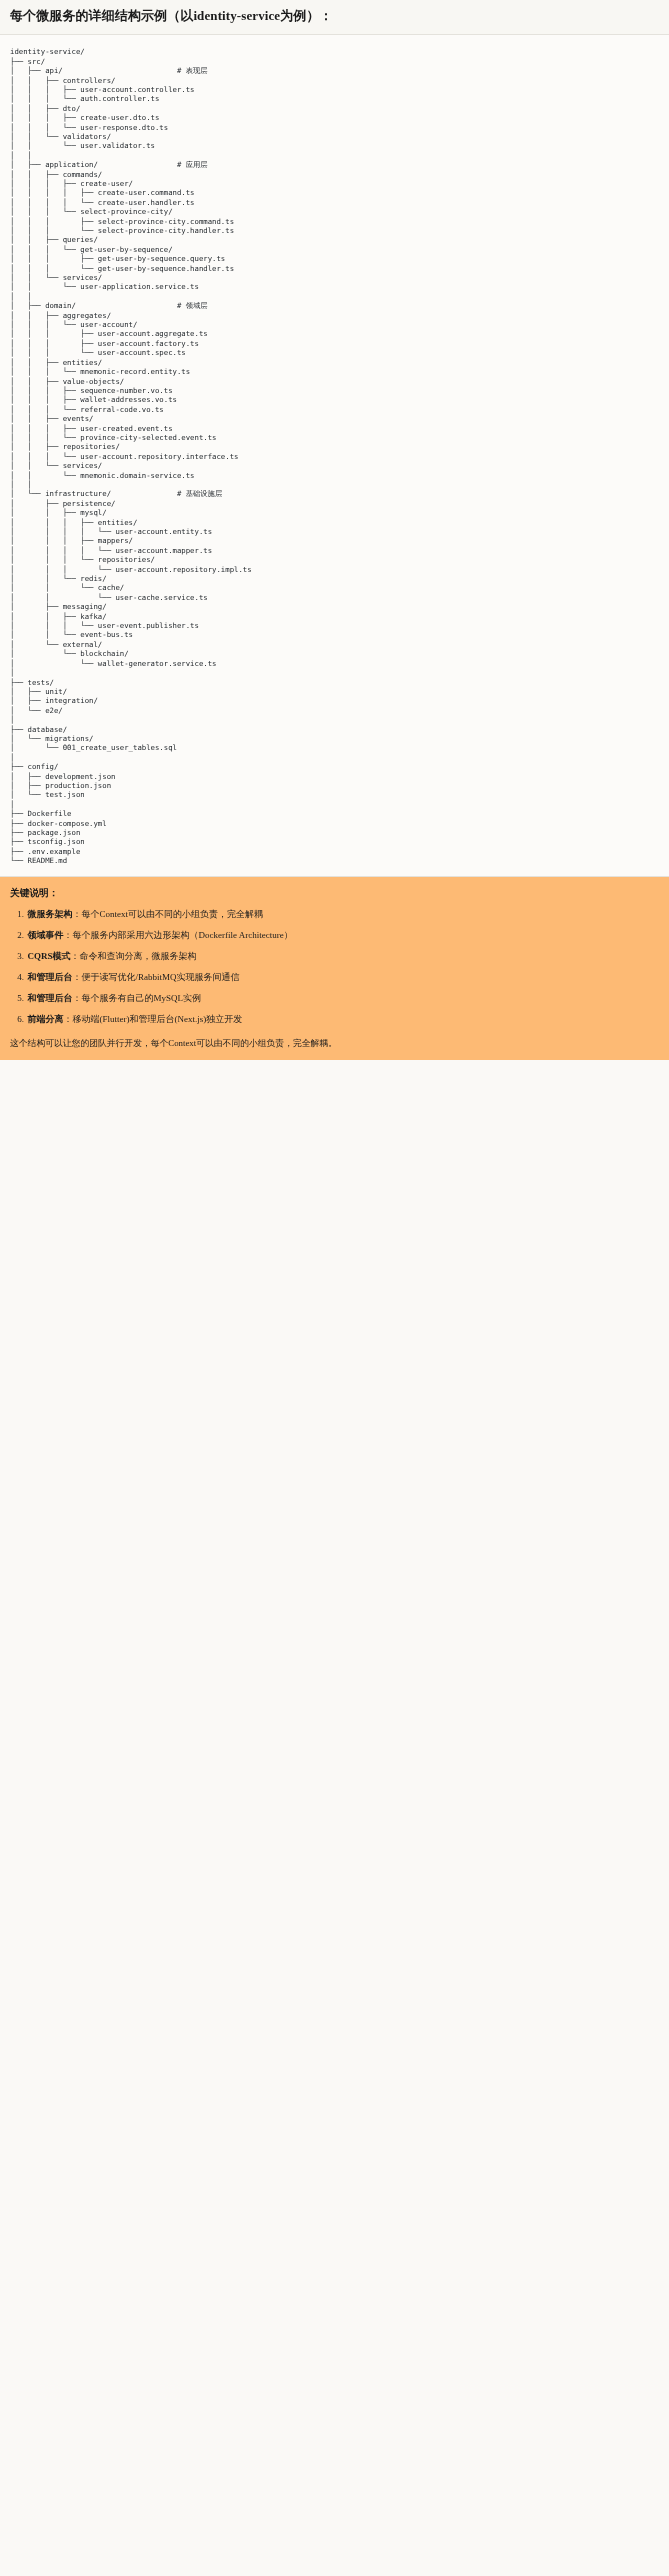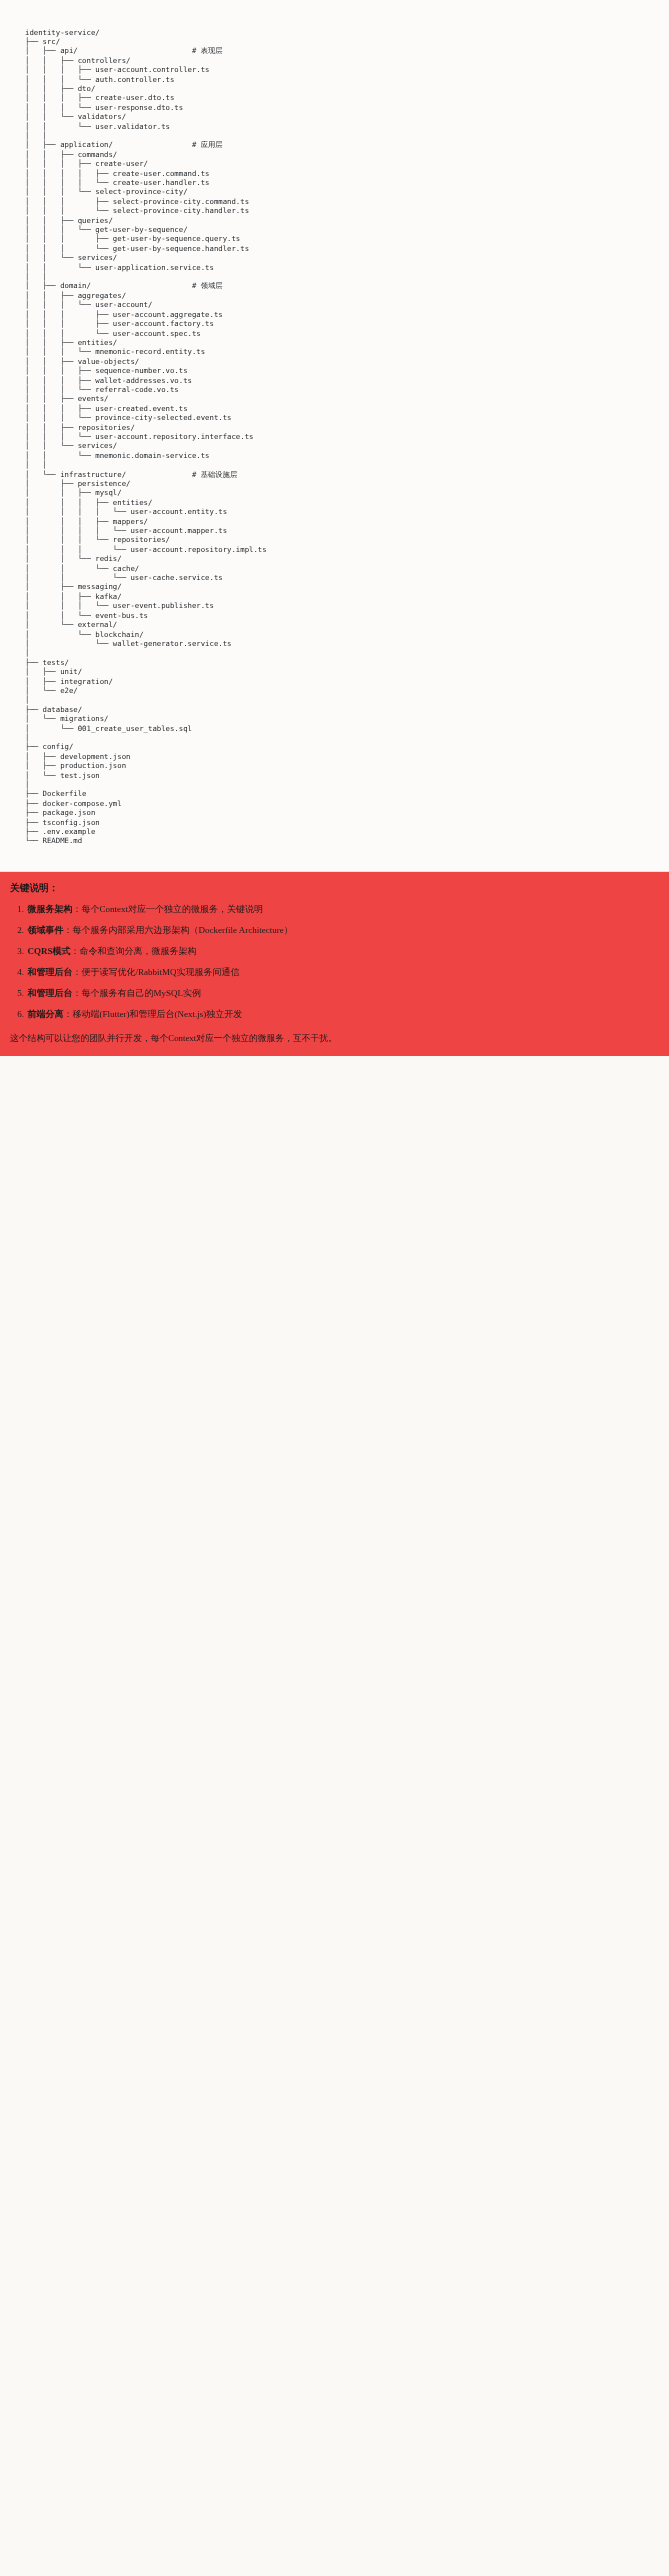--- a/index.html
+++ b/index.html
@@ -35,34 +35,34 @@
     font-family: "Liberation Serif", "DejaVu Serif", serif;
   }
 
   
   .tree-block {
     background: #fcfbf9;
     padding: 12.5px 10px 10px 10px;
     border-bottom: 0.6px solid #e4e2dc;
   }
   pre.tree {
-    margin: 15px;
+    margin: 0;
     font-family: "DejaVu Sans Mono", "Liberation Mono", monospace;
     font-size: 7.3px;
     line-height: 9.4px;
     color: #24292e;
     white-space: pre;
     tab-size: 4;
     letter-spacing: 0px;
   }
 
   
   .notes {
     padding: 10px 10px 11.3px 10px;
-    background: #ef4444;
+    background: #fdba74;
   }
   .notes h2 {
     margin: 0 0 8.8px 0;
     font-size: 9.7px;
     font-weight: bold;
     line-height: 1.3;
   }
   ol.note-list {
     margin: 0 0 8.8px 0;
     padding: 0 0 0 16.3px;
@@ -82,20 +82,23 @@
     margin: 11.3px 0 0 0;
     font-size: 8.8px;
     line-height: 1.4;
   }
 </style>
 </head>
 <body>
 
 <div class="page">
 
+  <header class="header">
+    <h1>每个微服务的详细结构示例（以identity-service为例）：</h1>
+  </header>
 
   <section class="tree-block">
     <pre class="tree">identity-service/
 ├── src/
 │   ├── api/                          # 表现层
 │   │   ├── controllers/
 │   │   │   ├── user-account.controller.ts
 │   │   │   └── auth.controller.ts
 │   │   ├── dto/
 │   │   │   ├── create-user.dto.ts
@@ -176,24 +179,24 @@
 ├── docker-compose.yml
 ├── package.json
 ├── tsconfig.json
 ├── .env.example
 └── README.md</pre>
   </section>
 
   <section class="notes">
     <h2>关键说明：</h2>
     <ol class="note-list">
-        <li><b>微服务架构</b><span>：</span><span>每个Context对应一个独立的微服务，关键说明</span></li>
+        <li><b>微服务架构</b><span>：</span><span>每个Context可以由不同的小组负责，完全解耦</span></li>
         <li><b>领域事件</b><span>：</span><span>每个服务内部采用六边形架构（Dockerfile Architecture）</span></li>
         <li><b>CQRS模式</b><span>：</span><span>命令和查询分离，微服务架构</span></li>
         <li><b>和管理后台</b><span>：</span><span>便于读写优化/RabbitMQ实现服务间通信</span></li>
         <li><b>和管理后台</b><span>：</span><span>每个服务有自己的MySQL实例</span></li>
         <li><b>前端分离</b><span>：</span><span>移动端(Flutter)和管理后台(Next.js)独立开发</span></li>
       </ol>
-    <p class="closing">这个结构可以让您的团队并行开发，每个Context对应一个独立的微服务，互不干扰。</p>
+    <p class="closing">这个结构可以让您的团队并行开发，每个Context可以由不同的小组负责，完全解耦。</p>
   </section>
 
 </div>
 
 
 </body></html>

